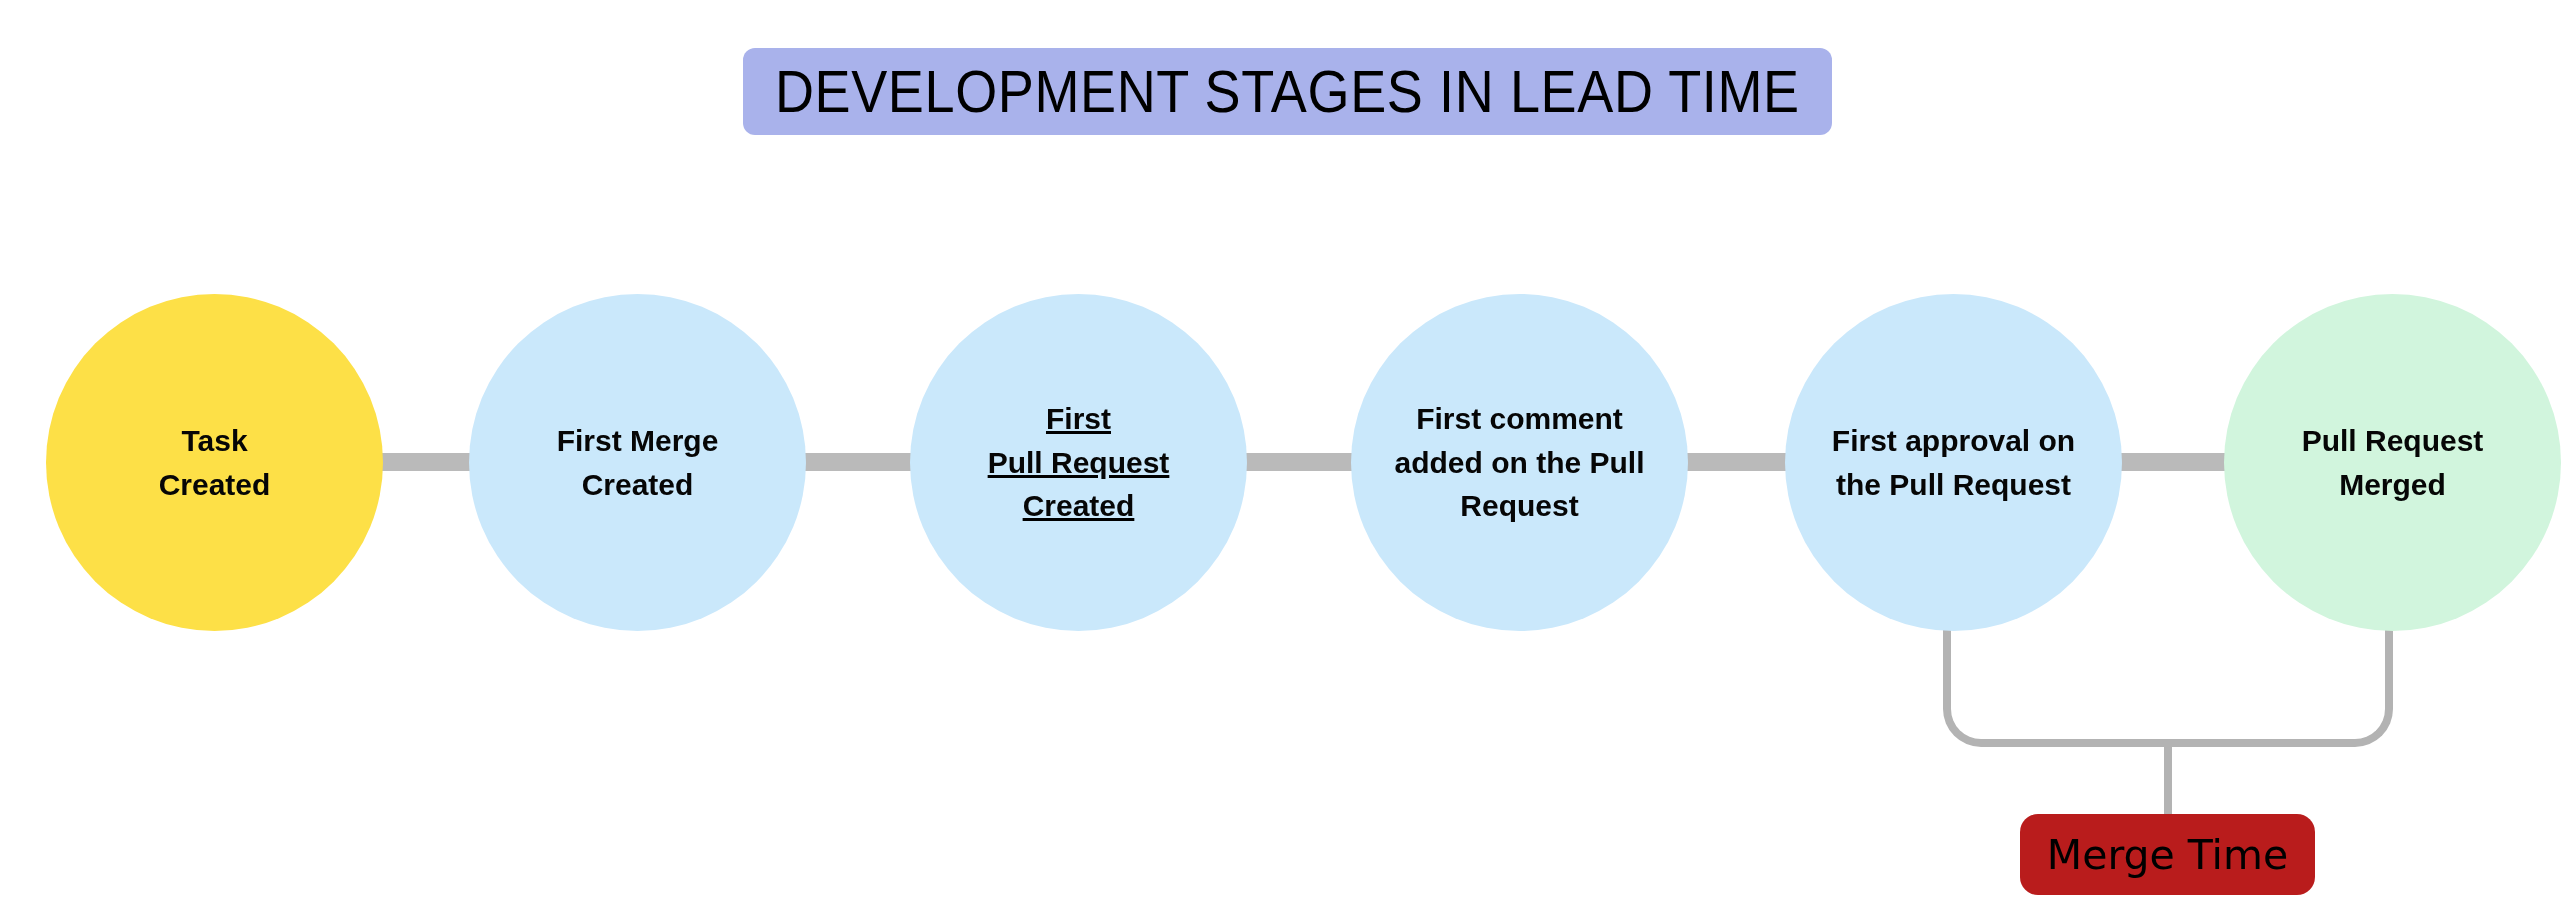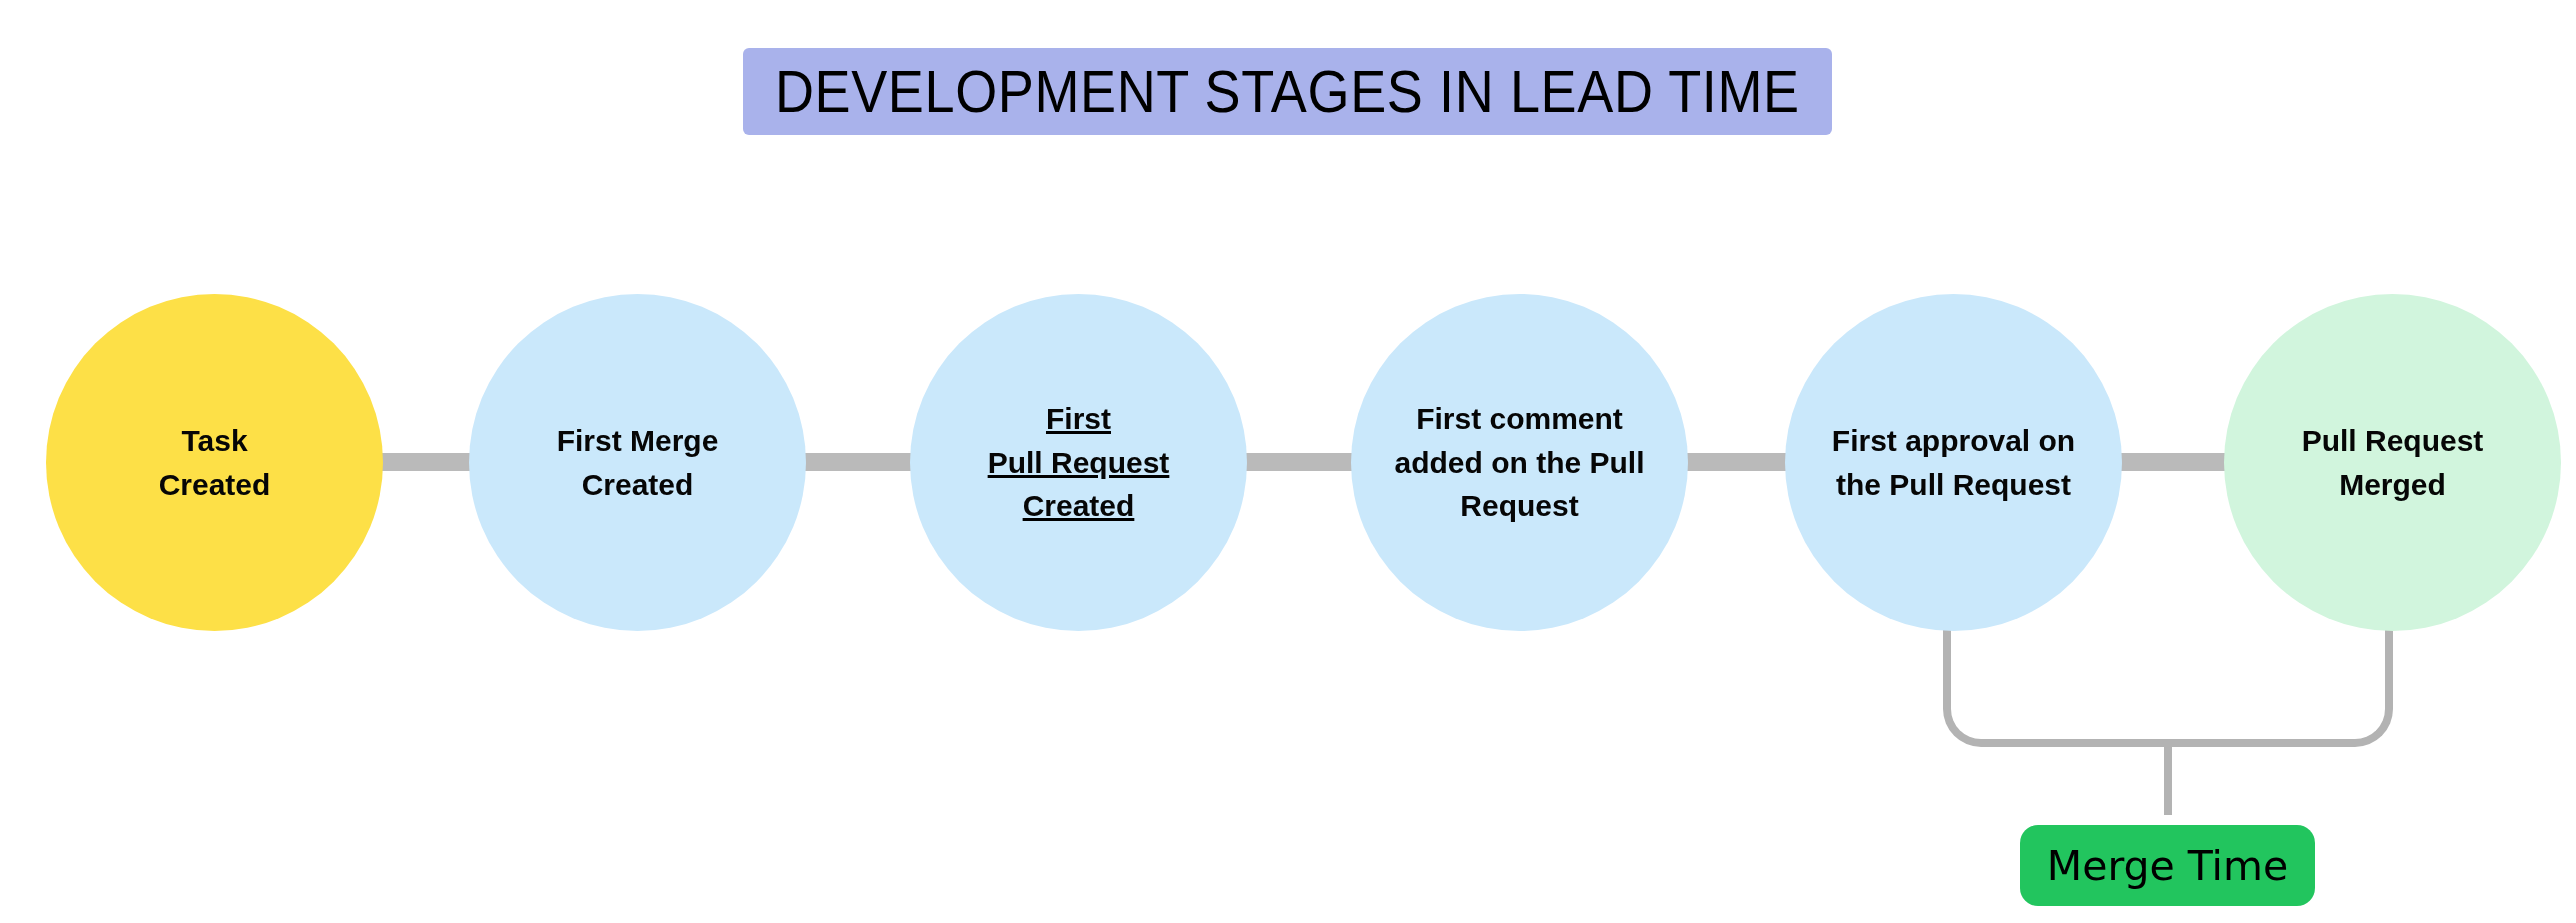--- a/index.html
+++ b/index.html
@@ -14,21 +14,21 @@
     background: #ffffff;
     overflow: hidden;
     font-family: "Liberation Sans", sans-serif;
   }
   .title-box {
     position: absolute;
     left: 743px;
     top: 48px;
     width: 1089px;
     height: 87px;
-    border-radius: 6px;
+    border-radius: 12px;
     display: flex;
     align-items: center;
     justify-content: center;
     z-index: 3;
   }
   .title-text {
     display: inline-block;
     font-size: 60px;
     font-weight: 400;
     color: #000000;
@@ -141,18 +141,18 @@
 Request</span>
   </div>
   <div class="circle" style="left: 2224px; background: rgb(209, 245, 221);">
     <span class="circle-label">Pull Request
 Merged</span>
   </div>
 
   <div class="bracket" style="border-color: rgb(179, 179, 179);"></div>
   <div class="bracket-stem" style="background: rgb(179, 179, 179);"></div>
 
-  <div class="annotation-box" style="background: #22c55e; margin-top: 11px;">
+  <div class="annotation-box" style="background: #b91c1c;">
     <span class="annotation-text">Merge Time</span>
   </div>
 
 </div>
 
 
 </body></html>

